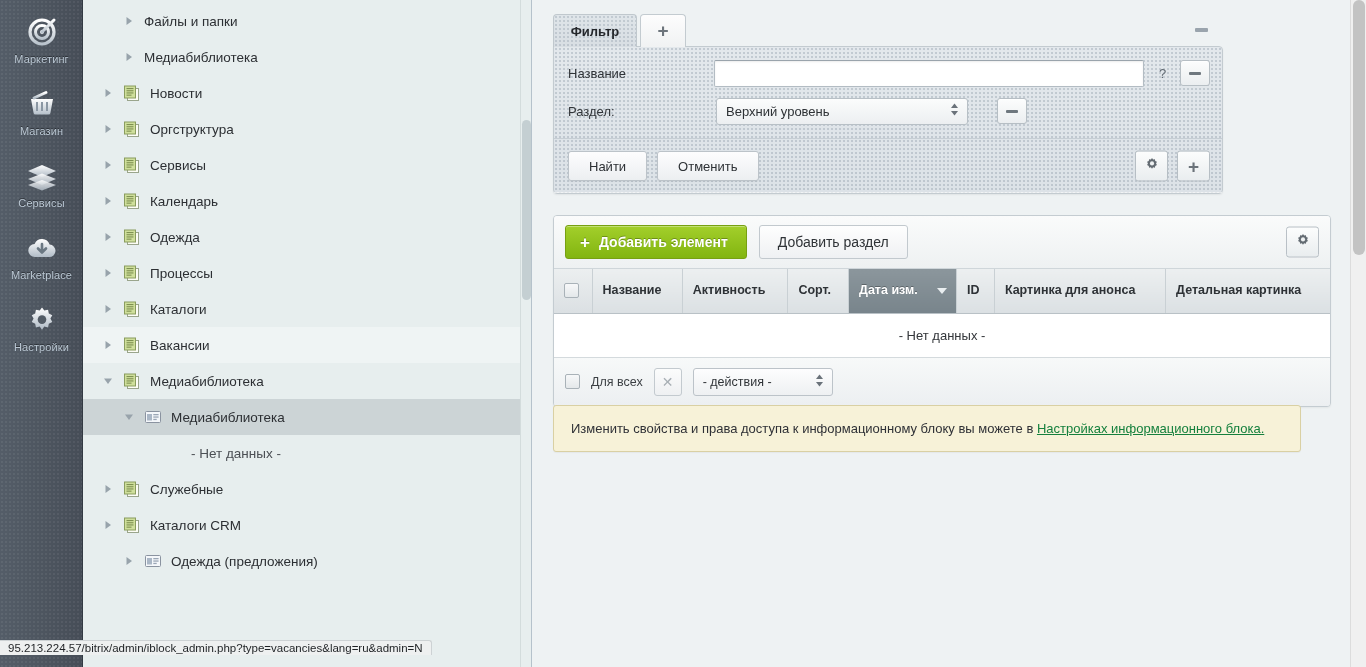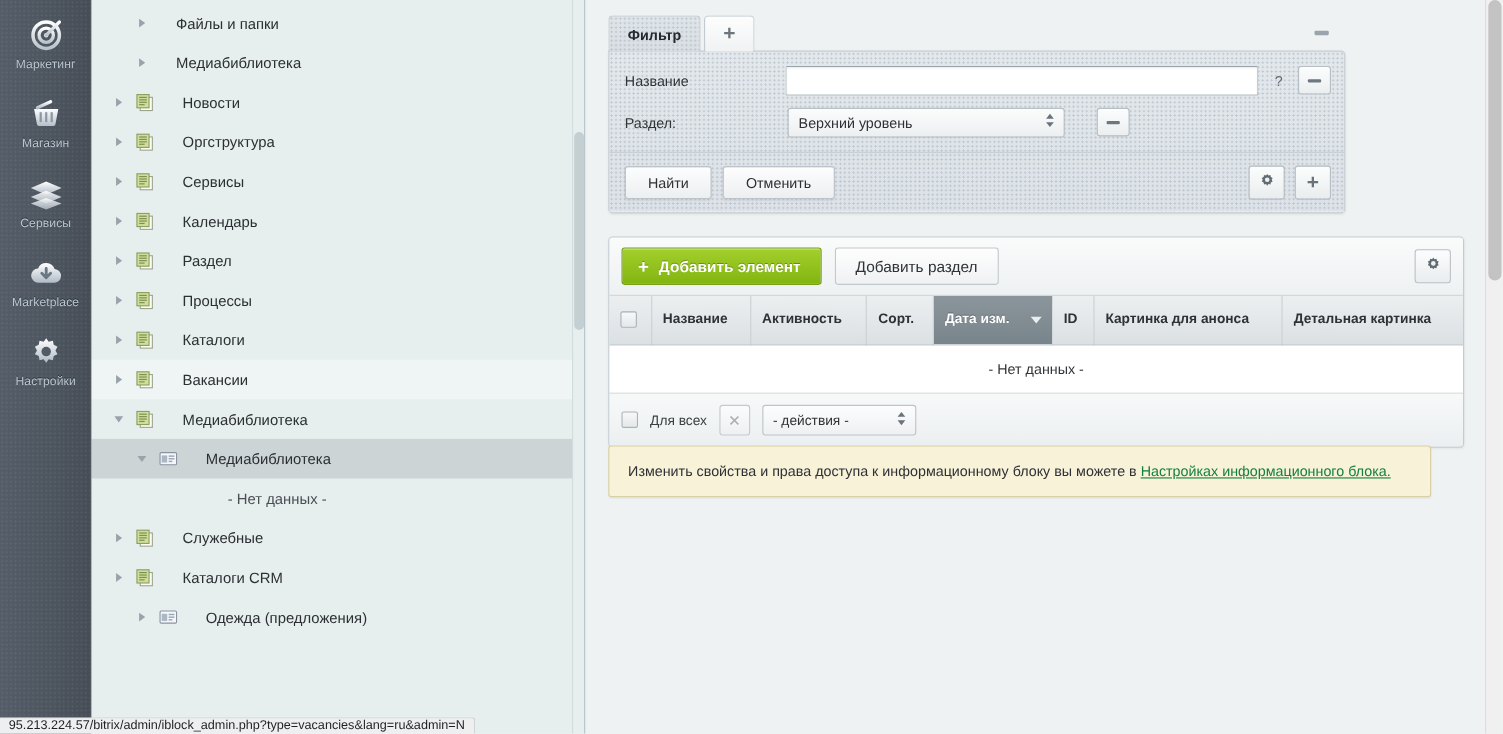--- a/index.html
+++ b/index.html
@@ -59,21 +59,21 @@
 
   .tw {
     width: 16px; height: 16px; flex: 0 0 16px;
     display: flex; align-items: center; justify-content: center;
   }
   .tw svg { display: block; }
   .tw.empty svg { visibility: hidden; }
 
   .tree-ico { width: 20px; height: 18px; flex: 0 0 20px; margin-right: 7px; display:flex; align-items:center;}
   .tree-ico.blank { visibility: hidden; }
-  .tree-label { font-size: 13.5px; color: #2c2f33; margin-left: 16px; }
+  .tree-label { font-size: 13.5px; color: #2c2f33; }
   .tree-label.muted { color: #4b4f54; }
 
   
   .ind-0 { padding-left: 17px; }
   .ind-1 { padding-left: 38px; }
   .ind-2 { padding-left: 58px; }
 
   
   .tree-sb {
     position: absolute; right: 0; top: 0; width: 11px; height: 667px;
@@ -306,21 +306,21 @@
     position: absolute; right: 0; top: 0; width: 16px; height: 667px;
     background: #f0f0f0; border-left: 1px solid #dcdcdc;
   }
   .page-sb-thumb {
     position: absolute; left: 2px; top: 0px; width: 12px; height: 255px;
     background: #c3c3c3; border-radius: 6px;
   }
 
   
   .statusbar {
-    position: absolute; left: 0; bottom: 0; height: 15px;
+    position: absolute; left: 0; bottom: 12px; height: 15px;
     max-width: 460px;
     background: #eef0f0;
     border: 1px solid #cdd2d4; border-left: none; border-bottom: none;
     border-radius: 0 3px 0 0;
     display: flex; align-items: center;
     padding: 0 8px;
     font-size: 11.5px; color: #1e2124;
     z-index: 9; white-space: nowrap;
   }
 </style>
@@ -530,21 +530,21 @@
             <span class="tree-ico">
               <svg width="18" height="17" viewBox="0 0 18 17">
                 <rect x="4.5" y="3.5" width="11" height="12" fill="#fdfdf6" stroke="#9aa58c"></rect>
                 <rect x="1.5" y="1" width="11" height="12" fill="#cfdf9b" stroke="#8a9c5e"></rect>
                 <rect x="3.5" y="3" width="7" height="1.1" fill="#7f9152"></rect>
                 <rect x="3.5" y="5.2" width="7" height="1.1" fill="#7f9152"></rect>
                 <rect x="3.5" y="7.4" width="7" height="1.1" fill="#7f9152"></rect>
                 <rect x="3.5" y="9.6" width="5" height="1.1" fill="#7f9152"></rect>
               </svg>
             </span>
-            <span class="tree-label">Раздел</span>
+            <span class="tree-label">Одежда</span>
           </div>
           <div class="tree-row ind-0">
             <span class="tw">
               <svg width="10" height="10" viewBox="0 0 10 10">
                 <path d="M2.5 1 L8 5 L2.5 9 z" fill="#98a3ab"></path>
               </svg>
             </span>
             <span style="width: 7px; flex: 0 0 7px;"></span>
             <span class="tree-ico">
               <svg width="18" height="17" viewBox="0 0 18 17">

